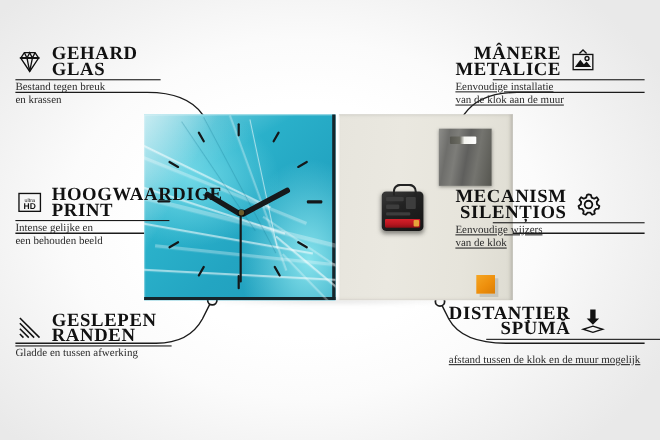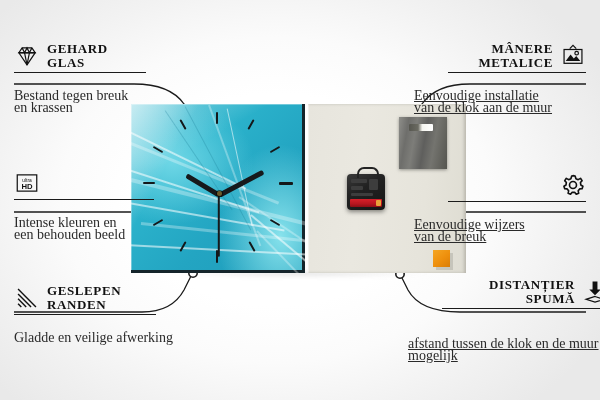--- a/index.html
+++ b/index.html
@@ -72,28 +72,28 @@
   #battery-tip{position:absolute;right:1px;top:1px;width:5px;height:6px;background:#e8a33a;border-radius:1px;}
   #foam-spacer{
     position:absolute;left:125px;top:146px;width:17px;height:17px;
     background:linear-gradient(140deg,#f5a623 0%,#ee8f0c 55%,#d97d07 100%);
     box-shadow:3px 3px 0 rgba(150,148,140,.35);
   }
   
   .callout{position:absolute;}
   .co-head{display:flex;align-items:center;gap:7px;}
   .co-title{
-    font-size:13px;letter-spacing:.6px;color:#111;line-height:13.5px;
+    font-size:17px;letter-spacing:.6px;color:#111;line-height:13.5px;
     text-transform:uppercase;font-weight:700;
   }
   .co-rule{height:1px;background:#1b1b1b;margin-top:3px;}
-  .co-desc{font-size:14px;color:#2a2a2a;line-height:12px;margin-top:17px;}
+  .co-desc{font-size:10px;color:#2a2a2a;line-height:12px;margin-top:1px;}
   .ico{width:26px;height:26px;flex:0 0 26px;display:block;}
   .left .co-head{justify-content:flex-start;}
-  .right .co-head{justify-content:flex-end;}
+  .right .co-head{}
   .right .co-title{text-align:right;}
   .right .co-desc{text-align:left;text-decoration:underline;}
   svg.line{position:absolute;left:0;top:0;width:600px;height:400px;pointer-events:none;}
 </style>
 </head>
 <body>
 
 <div id="stage">
 
   <svg class="line" viewBox="0 0 600 400">
@@ -196,24 +196,28 @@
 
   <div class="callout left" style="left:14px;top:170px;width:178px;">
     <div class="co-head">
       <span class="ico">
         <svg viewBox="0 0 32 32">
           <rect x="4" y="6" width="24" height="20" fill="none" stroke="#111" stroke-width="1.5"></rect>
           <text x="16" y="15" font-family="Liberation Sans, sans-serif" font-size="6" fill="#111" text-anchor="middle">ultra</text>
           <text x="16" y="23.5" font-family="Liberation Sans, sans-serif" font-size="9.5" font-weight="bold" fill="#111" text-anchor="middle">HD</text>
         </svg>
       </span>
+      <span class="co-title">
+        <span>HOOGWAARDIGE</span><br>
+        <span>PRINT</span>
+      </span>
     </div>
     <div class="co-rule" style="width:140px;"></div>
     <div class="co-desc">
-      <span>Intense kleuren en</span><br>
+      <span>Intense gelijke en</span><br>
       <span>een behouden beeld</span>
     </div>
   </div>
 
   <div class="callout left" style="left:14px;top:284px;width:180px;">
     <div class="co-head">
       <span class="ico">
         <svg viewBox="0 0 32 32" stroke="#111" stroke-width="1.7" fill="none">
           <path d="M5 5 L27 27"></path>
             <path d="M5 11 L21 27"></path>
@@ -221,21 +225,21 @@
             <path d="M5 23 L9 27"></path>
         </svg>
       </span>
       <span class="co-title">
         <span>GESLEPEN</span><br>
         <span>RANDEN</span>
       </span>
     </div>
     <div class="co-rule" style="width:142px;"></div>
     <div class="co-desc">
-      <span>Gladde en veilige afwerking</span>
+      <span>Gladde en tussen afwerking</span>
     </div>
   </div>
 
   <div class="callout right" style="left:414px;top:42px;width:172px;">
     <div class="co-head">
       <span class="co-title">
         <span>MÂNERE</span><br>
         <span>METALICE</span>
       </span>
       <span class="ico">
@@ -249,31 +253,35 @@
     </div>
     <div class="co-rule" style="width:138px;margin-left:34px;"></div>
     <div class="co-desc">
       <span>Eenvoudige installatie</span><br>
       <span>van de klok aan de muur</span>
     </div>
   </div>
 
   <div class="callout right" style="left:414px;top:172px;width:172px;">
     <div class="co-head">
+      <span class="co-title">
+        <span>MECANISM</span><br>
+        <span>SILENȚIOS</span>
+      </span>
       <span class="ico">
         <svg viewBox="0 0 32 32" fill="none" stroke="#111" stroke-width="2">
           <path d="M16 4.5 L18.6 5 L19.6 8.2 L22.4 9.4 L25.2 7.8 L27.2 10.6 L25.2 13 L25.6 16 L28.2 17.6 L27.2 20.6 L24.2 20.8 L22.4 23.2 L23 26.2 L20 27.4 L18 25 L15 25 L13 27.4 L10 26.2 L10.6 23.2 L8.8 20.8 L5.8 20.6 L4.8 17.6 L7.4 16 L7.8 13 L5.8 10.6 L7.8 7.8 L10.6 9.4 L13.4 8.2 L14.4 5 Z" stroke-linejoin="round"></path>
           <circle cx="16" cy="16" r="4.3"></circle>
         </svg>
       </span>
     </div>
     <div class="co-rule" style="width:138px;margin-left:34px;"></div>
     <div class="co-desc">
       <span>Eenvoudige wijzers</span><br>
-      <span>van de breuk</span>
+      <span>van de klok</span>
     </div>
   </div>
 
   <div class="callout right" style="left:408px;top:278px;width:200px;">
     <div class="co-head">
       <span class="co-title">
         <span>DISTANȚIER</span><br>
         <span>SPUMĂ</span>
       </span>
       <span class="ico">

